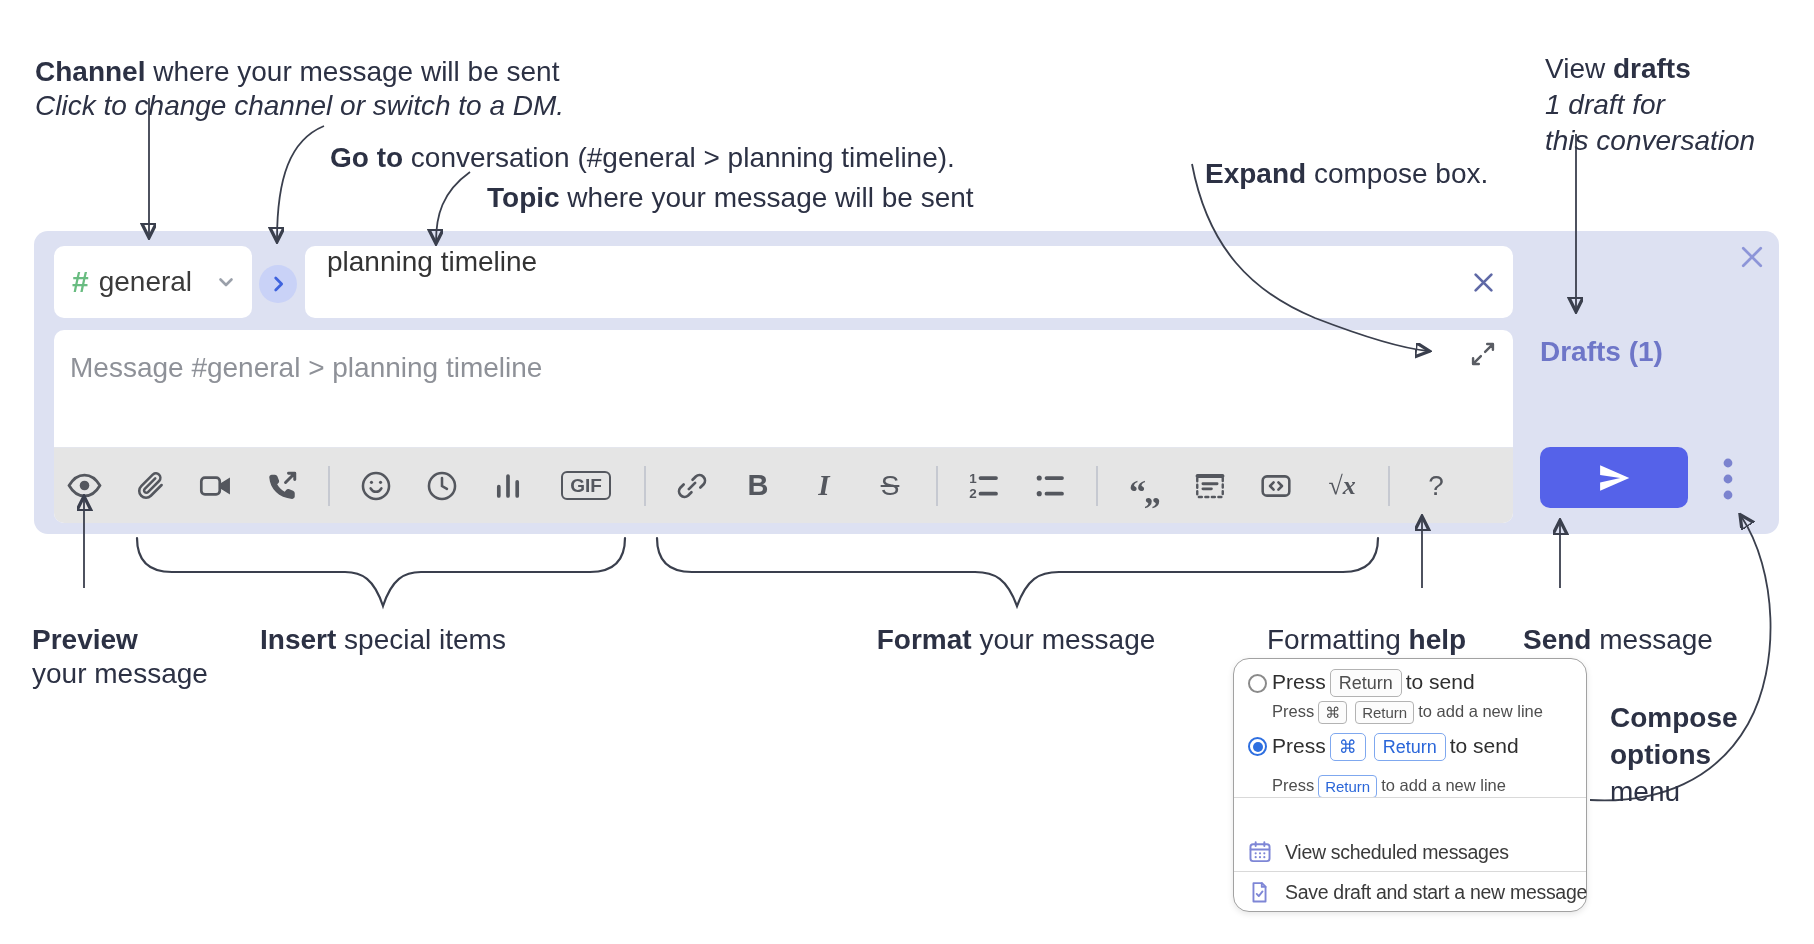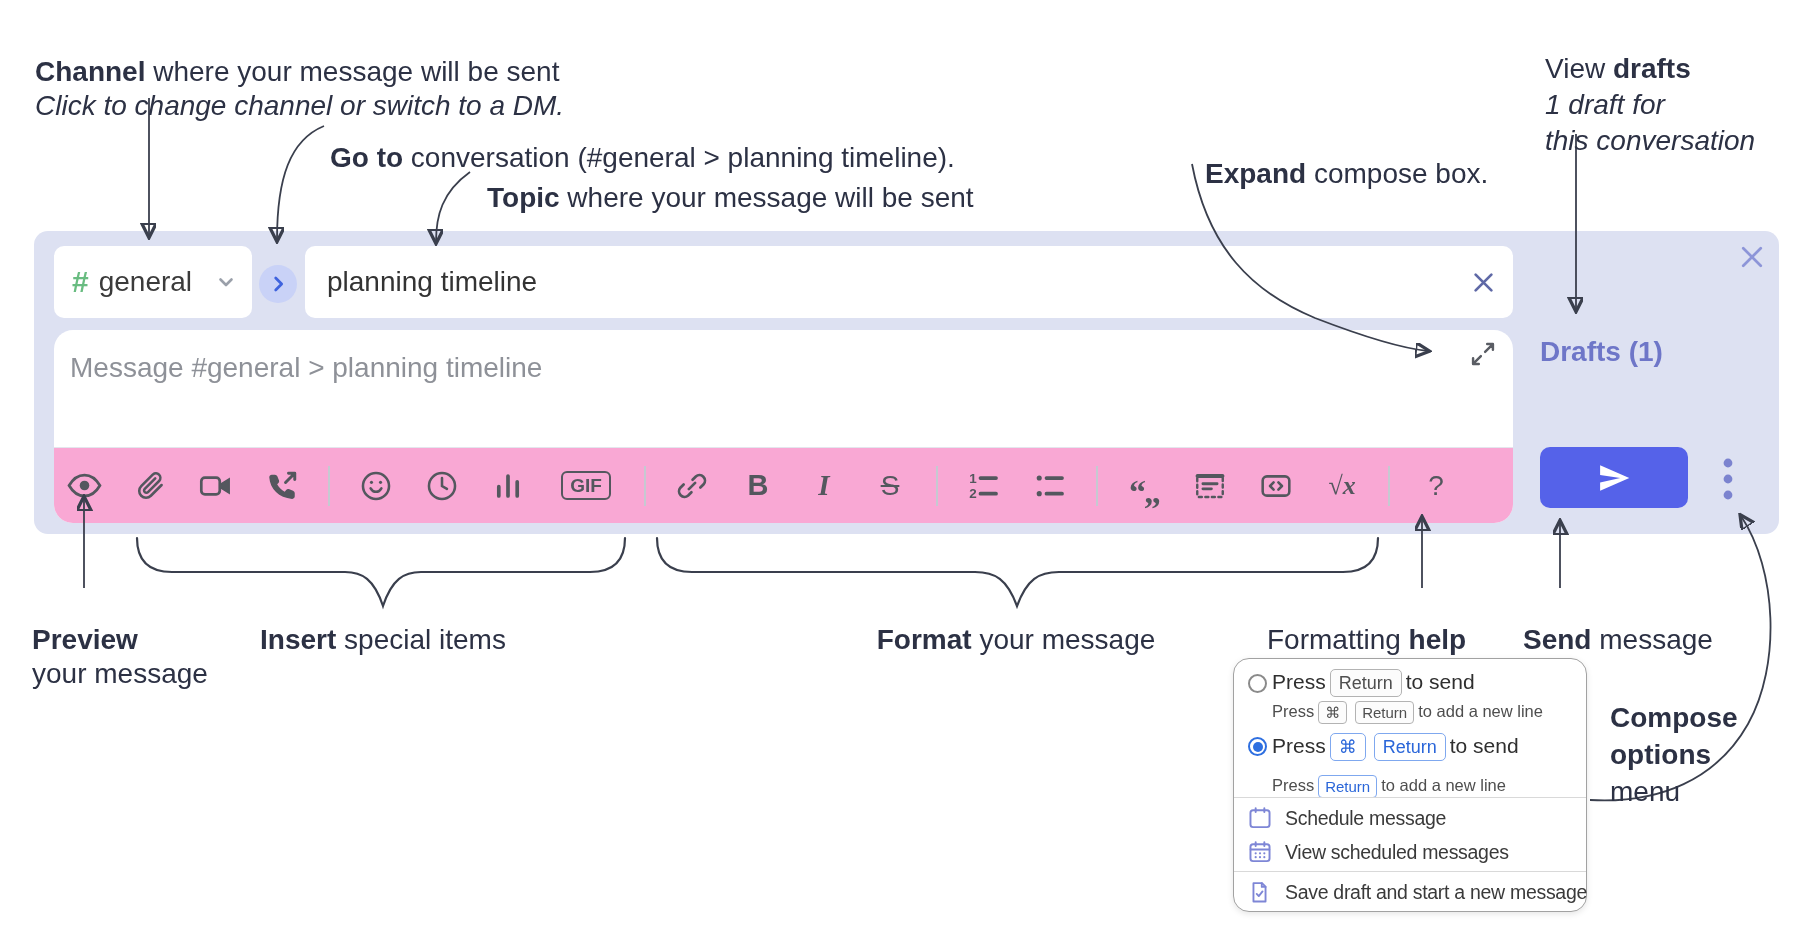--- a/index.html
+++ b/index.html
@@ -16,30 +16,30 @@
   .overlay path{fill:none;stroke:#3a3f4d;stroke-width:1.8;}
   .overlay path.brace{stroke-width:2.2;stroke-linecap:round;}
   
   .shell{position:absolute;left:34px;top:231px;width:1745px;height:303px;background:#dde1f2;border-radius:14px;z-index:10;}
   .whitebox{position:absolute;background:#fff;border-radius:10px;}
   .channel-btn{left:20px;top:15px;width:198px;height:72px;display:flex;align-items:center;padding-left:18px;box-sizing:border-box;cursor:pointer;}
   .hash{font-size:30px;font-weight:700;color:#69bc81;margin-right:10px;}
   .chan-name{font-size:28px;font-weight:500;color:#3b3b3b;flex:1;}
   .goto-btn{position:absolute;left:225px;top:34px;width:38px;height:38px;border-radius:50%;background:#c9d2f7;
             display:flex;align-items:center;justify-content:center;cursor:pointer;}
-  .topic-box{left:271px;top:15px;width:1208px;height:72px;display:flex;align-items:center;}
+  .topic-box{left:271px;top:15px;width:1208px;height:72px;display:flex;align-items:flex-start;}
   .topic-box input{border:none;outline:none;background:transparent;font:28px "Liberation Sans",sans-serif;
                    color:#333;padding:0 0 0 22px;flex:1;}
   .clear-x{position:absolute;right:14px;top:20px;width:32px;height:32px;display:flex;align-items:center;justify-content:center;cursor:pointer;color:#5f69a6;}
-  .msg-box{left:20px;top:99px;width:1459px;height:193px;overflow:hidden;border-radius:19px;}
+  .msg-box{left:20px;top:99px;width:1459px;height:193px;overflow:hidden;}
   .msg-box textarea{position:absolute;left:0;top:0;width:1380px;height:100px;border:none;outline:none;resize:none;
                     background:transparent;font:28px "Liberation Sans",sans-serif;color:#333;padding:22px 16px 0 16px;}
   .msg-box textarea::placeholder{color:#8e9198;opacity:1;}
   .expand-btn{position:absolute;right:14px;top:10px;width:30px;height:30px;color:#5a5d64;cursor:pointer;}
-  .toolbar{position:absolute;left:0;bottom:0;width:100%;height:76px;background:#f9a8d4;border-top:1px solid #e4e6ed;
+  .toolbar{position:absolute;left:0;bottom:0;width:100%;height:76px;background:#e5e5e5;border-top:1px solid #e4e6ed;
            box-sizing:border-box;display:flex;align-items:center;gap:26px;padding-left:10px;}
   .tb{width:40px;height:40px;display:flex;align-items:center;justify-content:center;color:#54575e;cursor:pointer;flex:none;}
   .tsep{width:2px;height:40px;background:#c6c9d1;flex:none;}
   .gif-badge{border:2.5px solid #54575e;border-radius:6px;font-size:19px;font-weight:700;padding:3px 7px;line-height:1;}
   .glyph-b{font-size:29px;font-weight:700;}
   .glyph-i{font-size:29px;font-style:italic;font-family:"Liberation Serif",serif;font-weight:600;}
   .glyph-s{font-size:28px;font-weight:500;text-decoration:line-through;}
   .glyph-q{font-size:34px;font-weight:900;font-family:"Liberation Serif",serif;letter-spacing:-2px;line-height:20px;padding-top:12px;}
   .glyph-m{font-size:26px;font-style:italic;font-family:"Liberation Serif",serif;font-weight:600;}
   .glyph-h{font-size:28px;font-weight:500;}
@@ -302,29 +302,20 @@
     <span class="radio sel" style="top:78px"></span>
     <div class="prow opt-main" style="top:70px;line-height:34px">
       <span>Press</span><span class="key blue">⌘</span><span class="key blue">Return</span><span>to send</span>
     </div>
     <div class="prow opt-sub" style="top:114px;line-height:24px">
       <span>Press</span><span class="key sm blue">Return</span><span>to add a new line</span>
     </div>
 
     <div class="pdivider" style="top:138px"></div>
 
-    <div class="pitem" style="top:142px">
-      <span class="picon">
-        <svg width="26" height="26" viewBox="0 0 24 24" fill="none" stroke="currentColor" stroke-width="1.8" stroke-linecap="round">
-          <rect x="3.2" y="4.8" width="17.6" height="15.6" rx="2.4"></rect>
-          <path d="M8 3v3.4 M16 3v3.4"></path>
-        </svg>
-      </span>
-      <span>Schedule message</span>
-    </div>
 
     <div class="pitem" style="top:176px">
       <span class="picon">
         <svg width="26" height="26" viewBox="0 0 24 24" fill="none" stroke="currentColor" stroke-width="1.8" stroke-linecap="round">
           <rect x="3.2" y="4.8" width="17.6" height="15.6" rx="2.4"></rect>
           <path d="M8 3v3.4 M16 3v3.4 M3.4 9.6h17.2"></path>
           <g fill="currentColor" stroke="none">
             <circle cx="8" cy="13.2" r="1"></circle>
               <circle cx="12" cy="13.2" r="1"></circle>
               <circle cx="16" cy="13.2" r="1"></circle>

